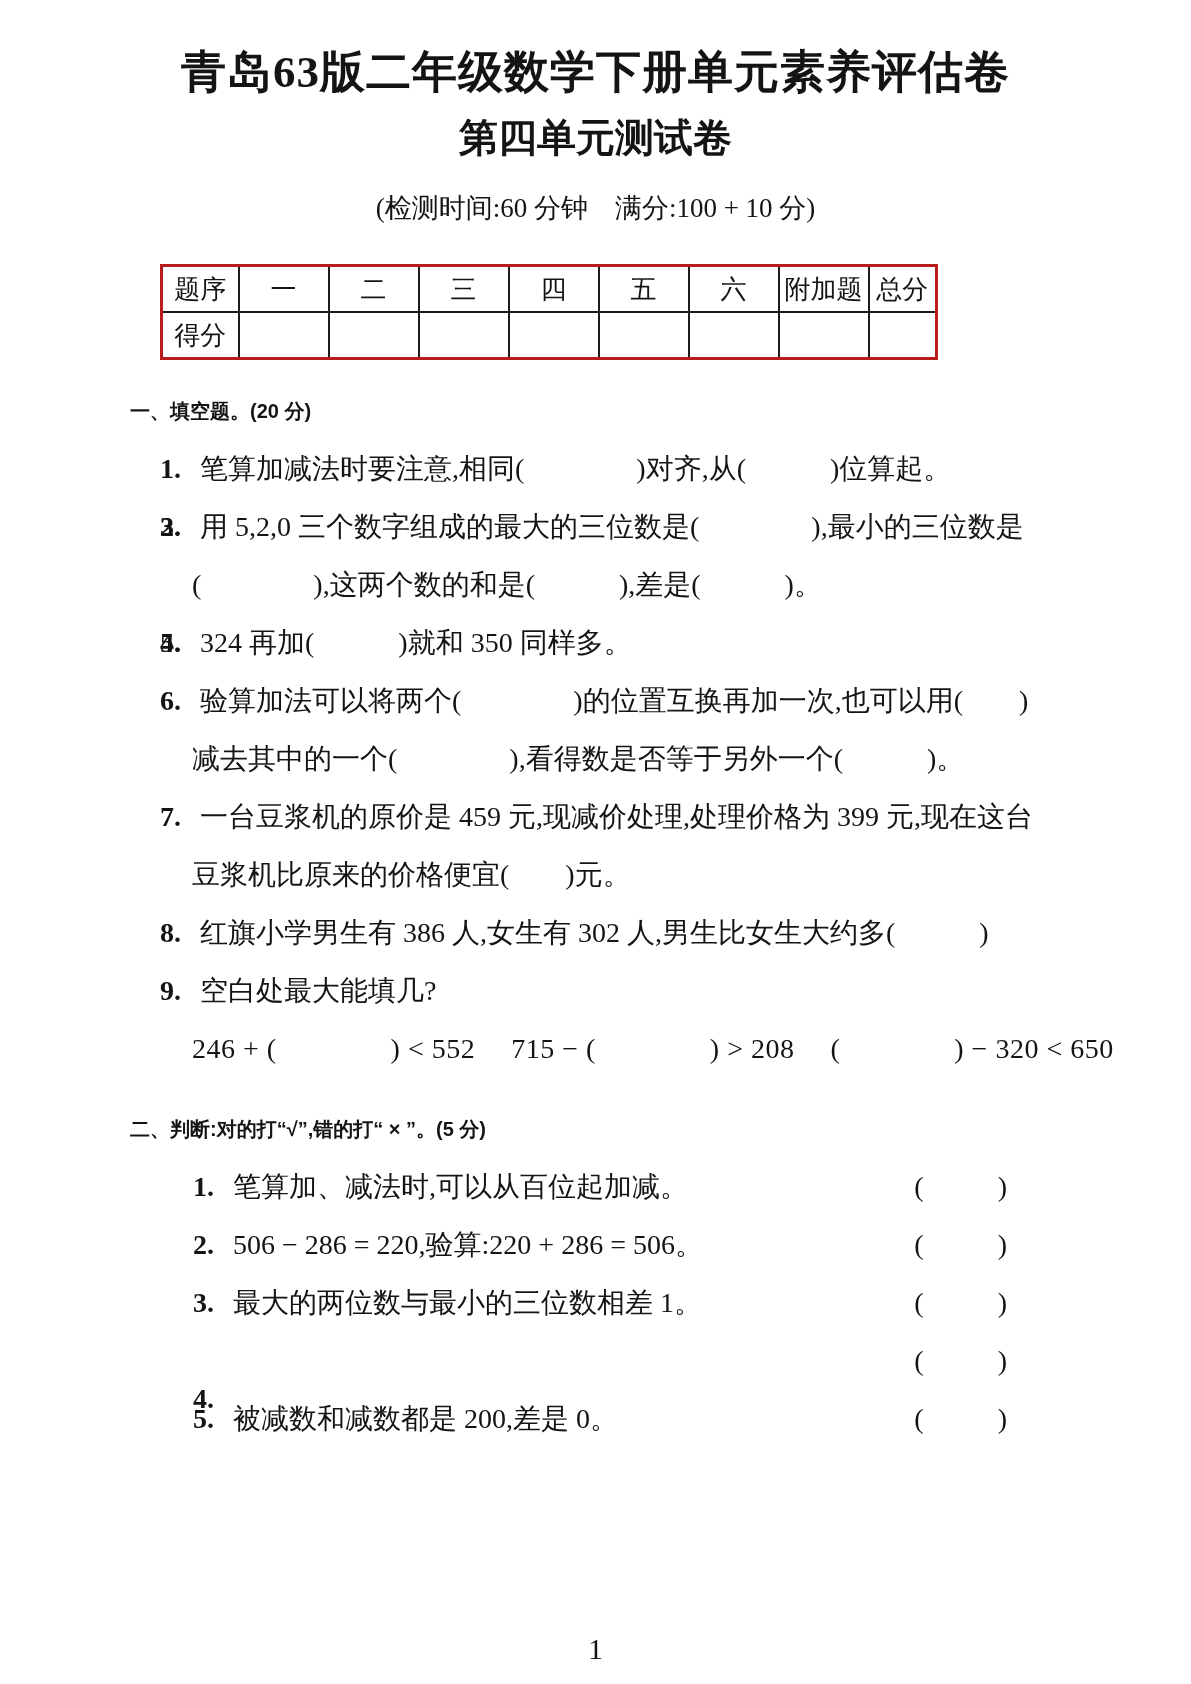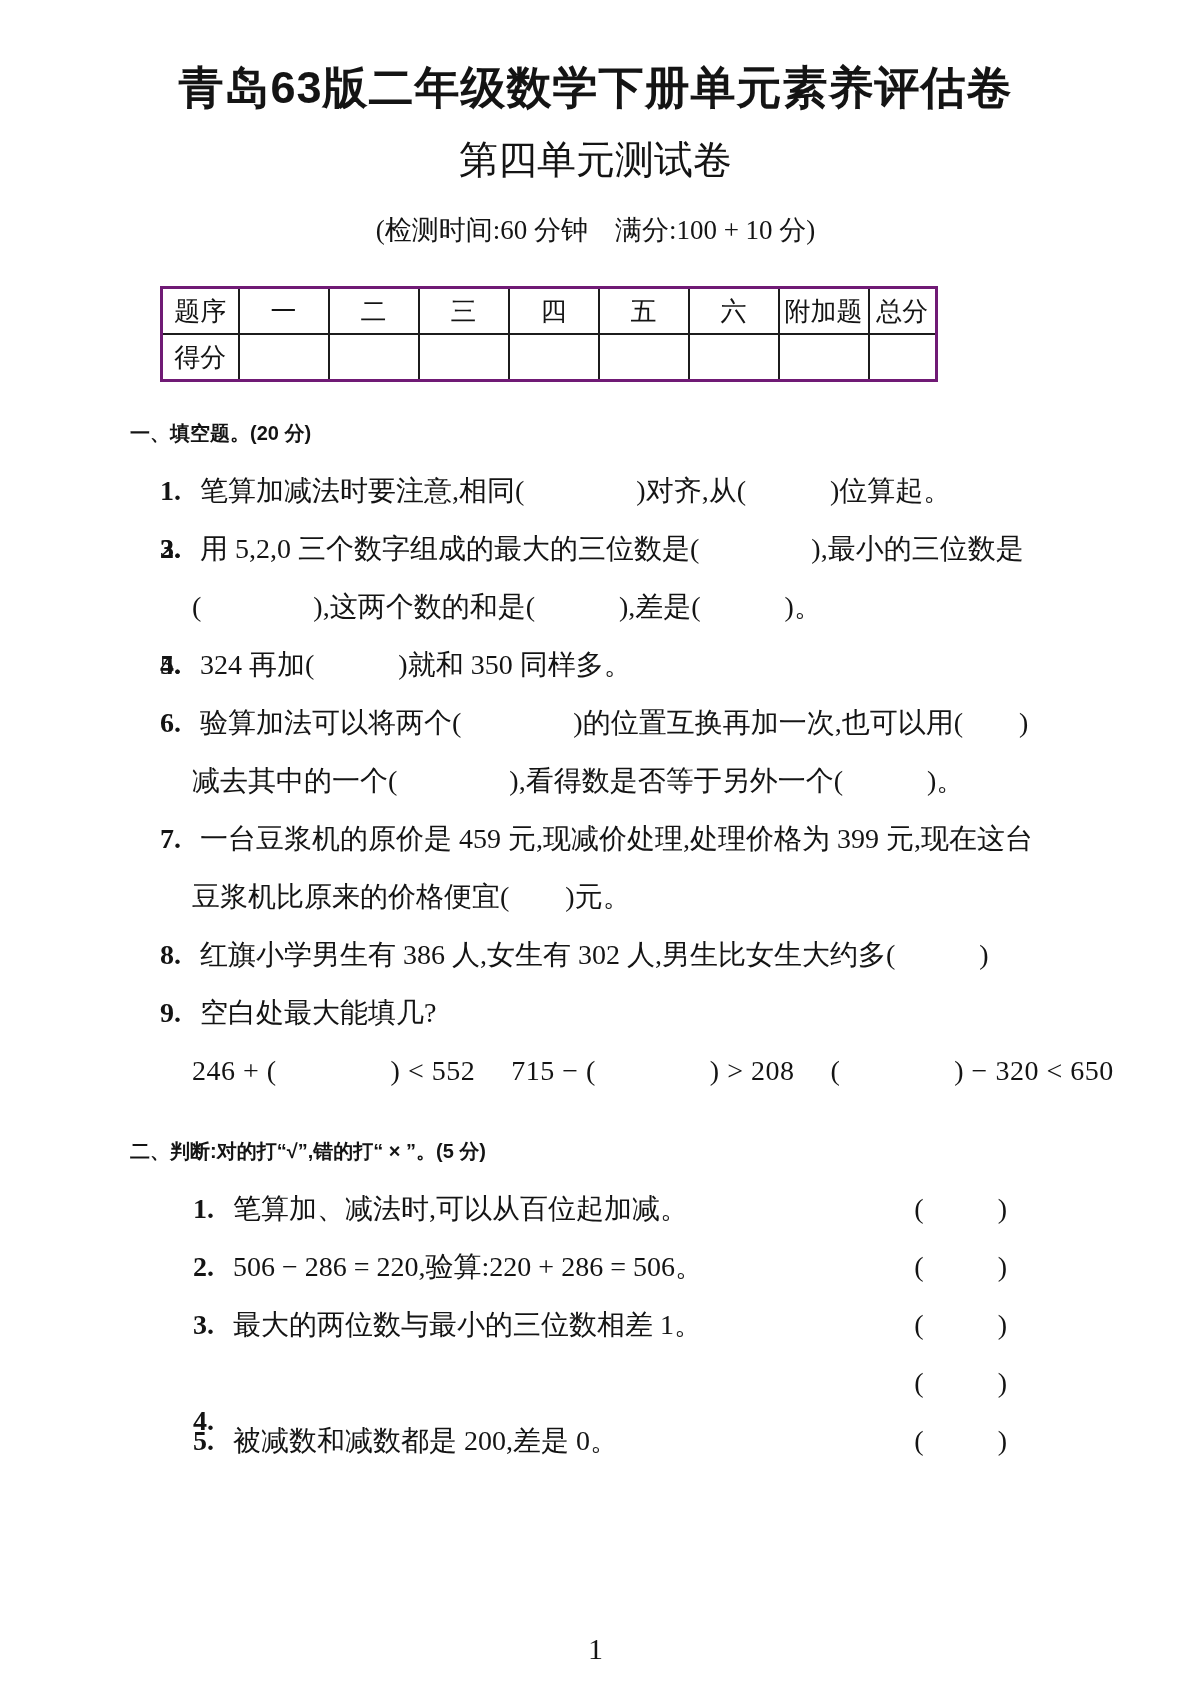--- a/index.html
+++ b/index.html
@@ -8,33 +8,33 @@
     width:1191px;height:1684px;
     margin:0 auto;
     background:#ffffff;
     color:#141414;
     font-family:"Liberation Serif","DejaVu Serif",serif;
     overflow:hidden;
     box-sizing:border-box;
     padding:42px 130px 0 130px;
   }
   .title{
-    margin:16px;
-    text-align:center;
-    font-family:Liberation Sans, sans-serif;
+    margin:0;
+    text-align:center;
+    font-family:Liberation Serif, serif;
     font-weight:700;
     font-size:45px;
     line-height:60px;
     letter-spacing:1px;
   }
   .subtitle{
     margin:10px 0 0 0;
     text-align:center;
     font-family:"Liberation Sans","DejaVu Sans",sans-serif;
-    font-weight:400;
+    font-weight:700;
     font-size:39px;
     line-height:52px;
   }
   .info{
     margin-top:26px;
     text-align:center;
     font-size:27px;
     line-height:36px;
   }
   table.score-table{
@@ -44,21 +44,21 @@
     table-layout:fixed;
   }
   table.score-table td{
     border:2px solid #1c1c1c;
     height:44px;
     text-align:center;
     vertical-align:middle;
     font-size:26px;
     padding:0 2px;
   }
-  table.score-table{border:3px solid #701a75;}
+  table.score-table{border:3px solid #b91c1c;}
   .s-heading{
     margin-top:22px;
     font-family:"Liberation Sans","DejaVu Sans",sans-serif;
     font-weight:700;
     font-size:20px;
     line-height:58px;
   }
   .items{margin-left:30px;}
   .item{position:relative;}
   .line{

